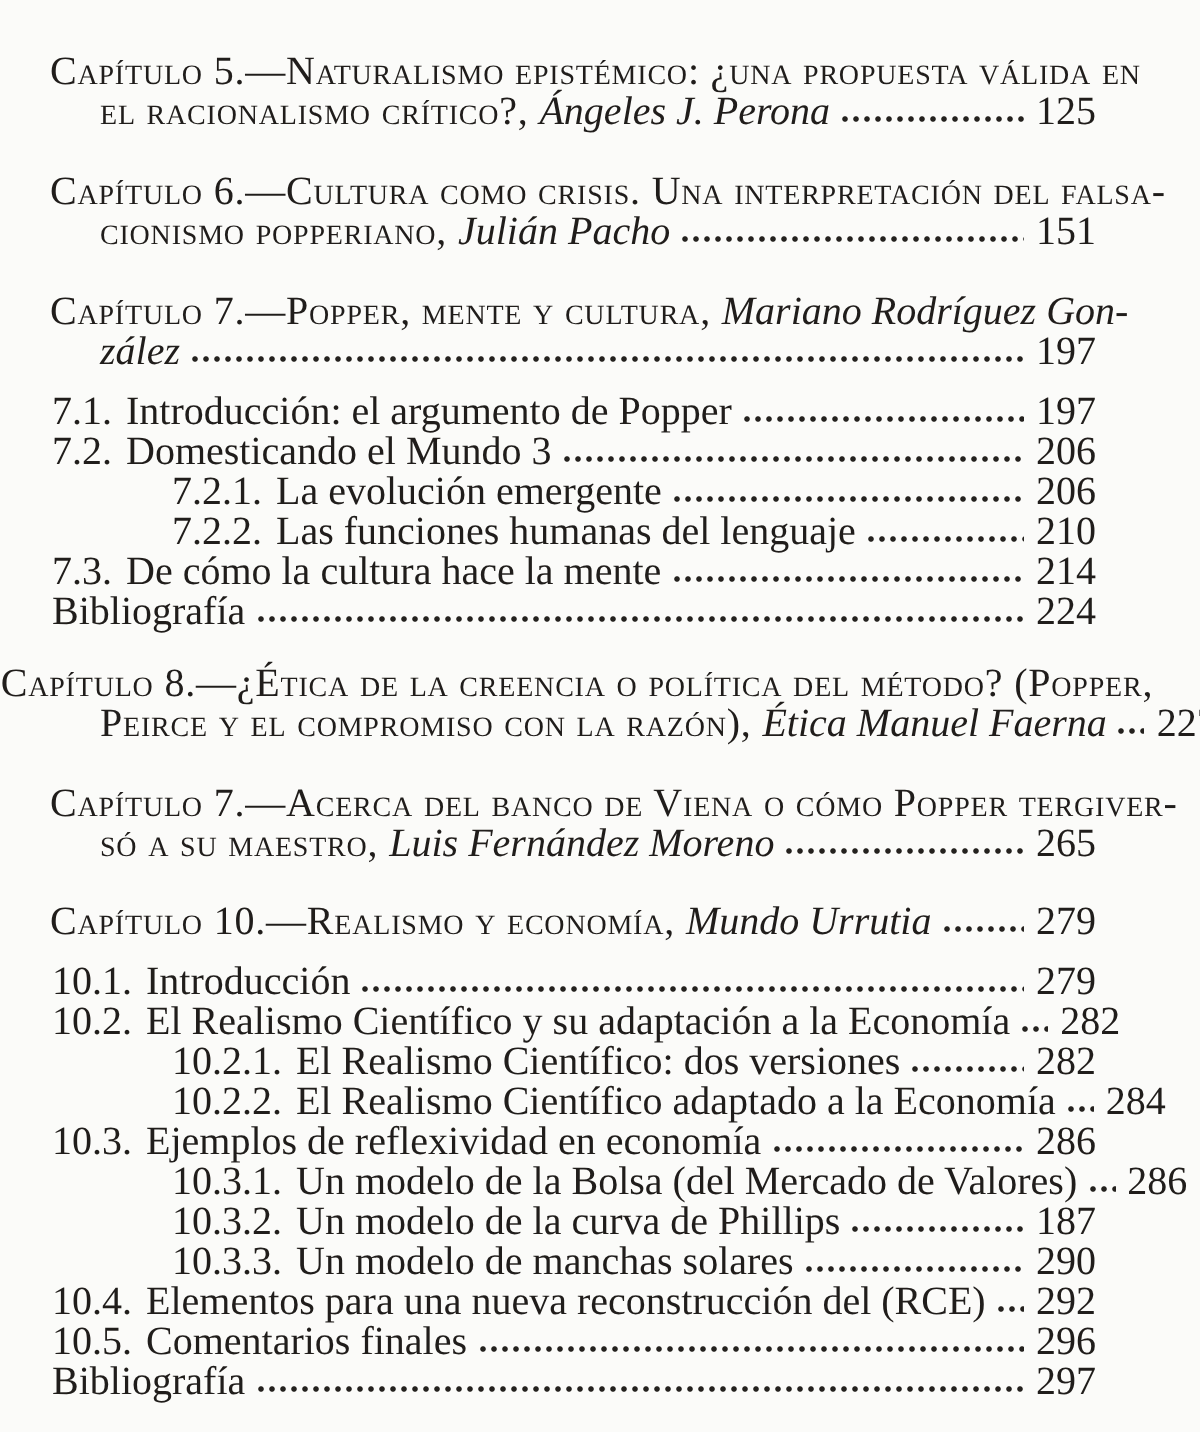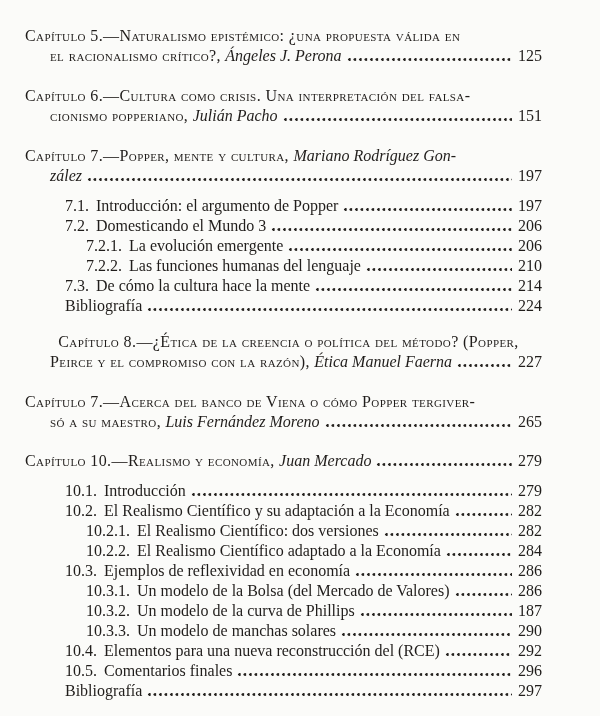--- a/index.html
+++ b/index.html
@@ -11,27 +11,27 @@
     overflow: hidden;
   }
   .page {
     box-sizing: border-box;
     width: 600px; height: 716px;
     padding: 26px 48px 0 0;
   }
   .row {
     display: flex;
     align-items: baseline;
-    font-size: 16px;
+    font-size: 20px;
     line-height: 20px;
   }
   .row > span { white-space: pre; }
   .ch   { padding-left: 25px; }
   .cont { padding-left: 50px; }
-  .l1   { padding-left: 65px; }
+  .l1   { padding-left: 26px; }
   .l2   { padding-left: 86px; }
   .gap20 { margin-top: 20px; }
   .gap19 { margin-top: 19px; }
   .gap16 { margin-top: 16px; justify-content: center; }
   .gap10 { margin-top: 10px; }
   .sc {
     font-variant: small-caps;
     letter-spacing: 0.4px;
   }
   .it { font-style: italic; }
@@ -138,21 +138,21 @@
   </div>
   <div class="row cont">
     <span class="sc">só a su maestro, </span>
       <span class="it">Luis Fernández Moreno</span>
     <span class="leader"></span>
     <span class="pg">265</span>
   </div>
 
   <div class="row ch gap19">
     <span class="sc">Capítulo 10.—Realismo y economía, </span>
-      <span class="it">Juan Mercado</span>
+      <span class="it">Mundo Urrutia</span>
     <span class="leader"></span>
     <span class="pg">279</span>
   </div>
 
   <div class="row l1 gap10">
     <span class="num">10.1.</span>
     <span class="txt">Introducción</span>
     <span class="leader"></span>
     <span class="pg">279</span>
   </div>

